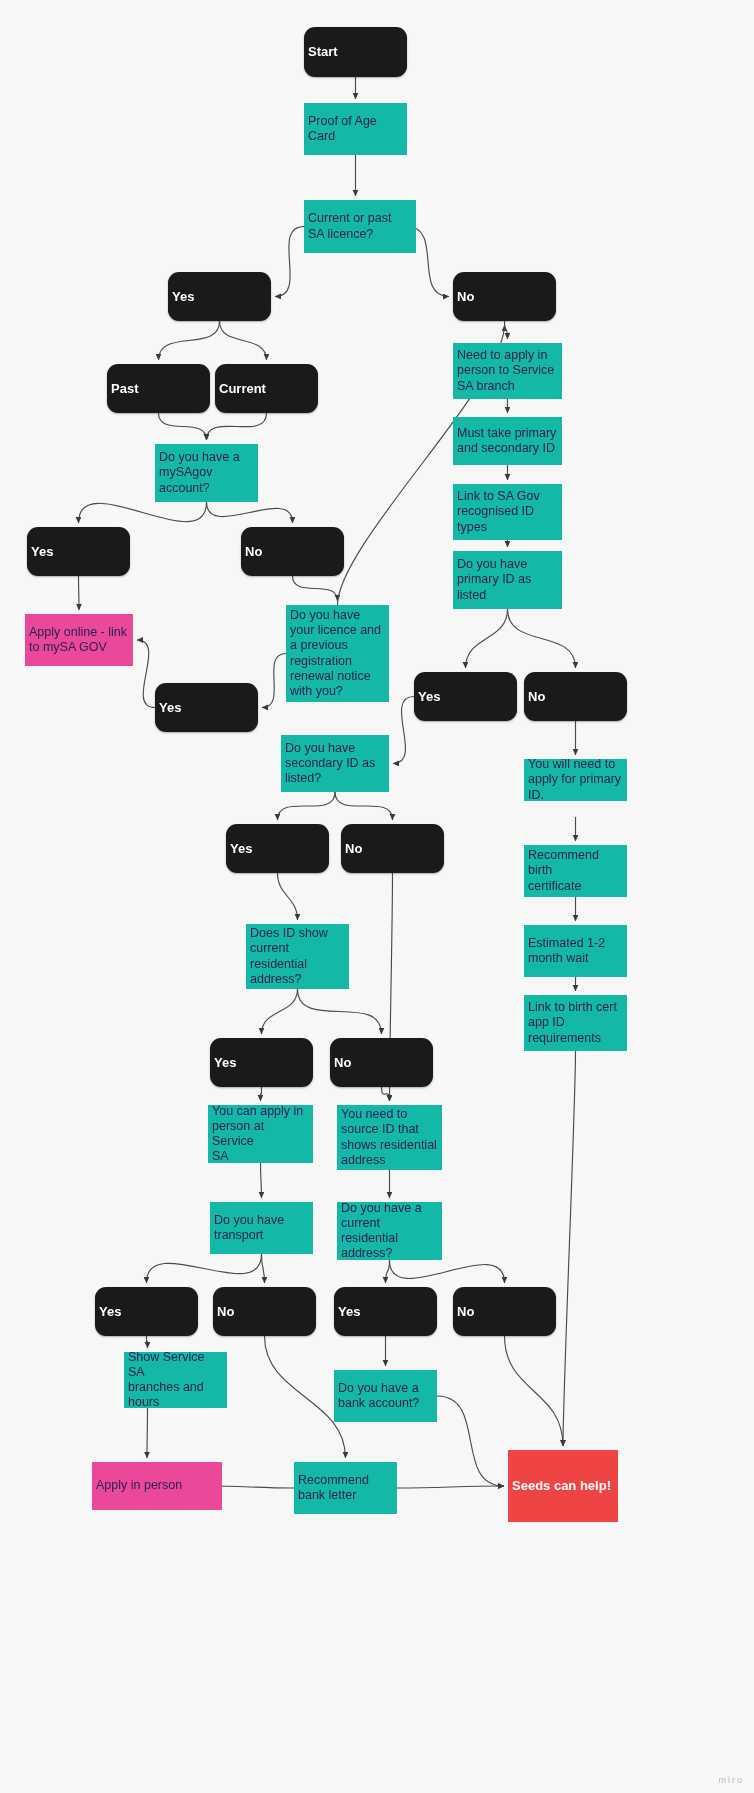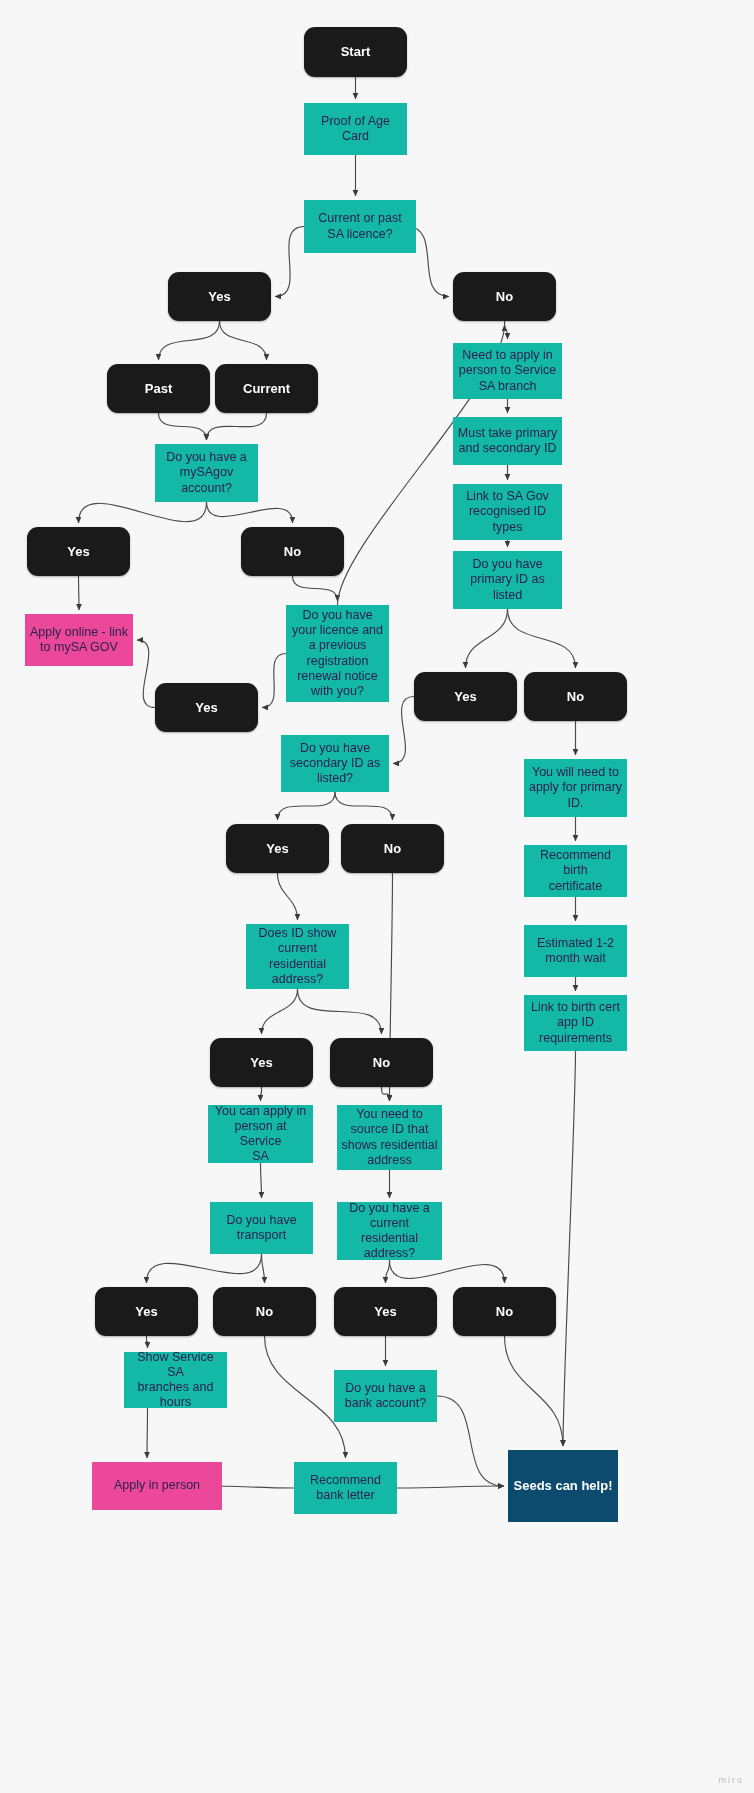--- a/index.html
+++ b/index.html
@@ -23,21 +23,21 @@
     height: 1793px;
     pointer-events: none;
     z-index: 1;
   }
   .node {
     position: absolute;
     box-sizing: border-box;
     display: flex;
     align-items: center;
     justify-content: center;
-    text-align: center;
+    text-align: left;
     z-index: 2;
     line-height: 1.22;
   }
   .node .lbl {
     display: block;
     width: 100%;
     padding: 0 4px;
     box-sizing: border-box;
     white-space: pre-line;
   }
@@ -55,21 +55,21 @@
     font-size: 12.5px;
     border-radius: 0;
   }
   .n-yellow {
     background: #ec4899;
     color: #2b2152;
     font-size: 12.5px;
     border-radius: 0;
   }
   .n-final {
-    background: #0c4a6e;
+    background: #ef4444;
     color: #ffffff;
     font-weight: bold;
     font-size: 13px;
     border-radius: 0;
   }
   #watermark {
     position: absolute;
     right: 10px;
     bottom: 8px;
     font-size: 9px;
@@ -210,21 +210,21 @@
         <span class="lbl">Do you have
 primary ID as
 listed</span>
       </div>
       <div class="node n-dark" style="left: 414px; top: 672px; width: 103px; height: 49px;">
         <span class="lbl">Yes</span>
       </div>
       <div class="node n-dark" style="left: 524px; top: 672px; width: 103px; height: 49px;">
         <span class="lbl">No</span>
       </div>
-      <div class="node n-purple" style="left: 524px; top: 759px; width: 103px; height: 58px;">
+      <div class="node n-purple" style="left: 524px; top: 759px; width: 103px; height: 42px;">
         <span class="lbl">You will need to
 apply for primary
 ID.</span>
       </div>
       <div class="node n-purple" style="left: 524px; top: 845px; width: 103px; height: 52px;">
         <span class="lbl">Recommend birth
 certificate</span>
       </div>
       <div class="node n-purple" style="left: 524px; top: 925px; width: 103px; height: 52px;">
         <span class="lbl">Estimated 1-2

